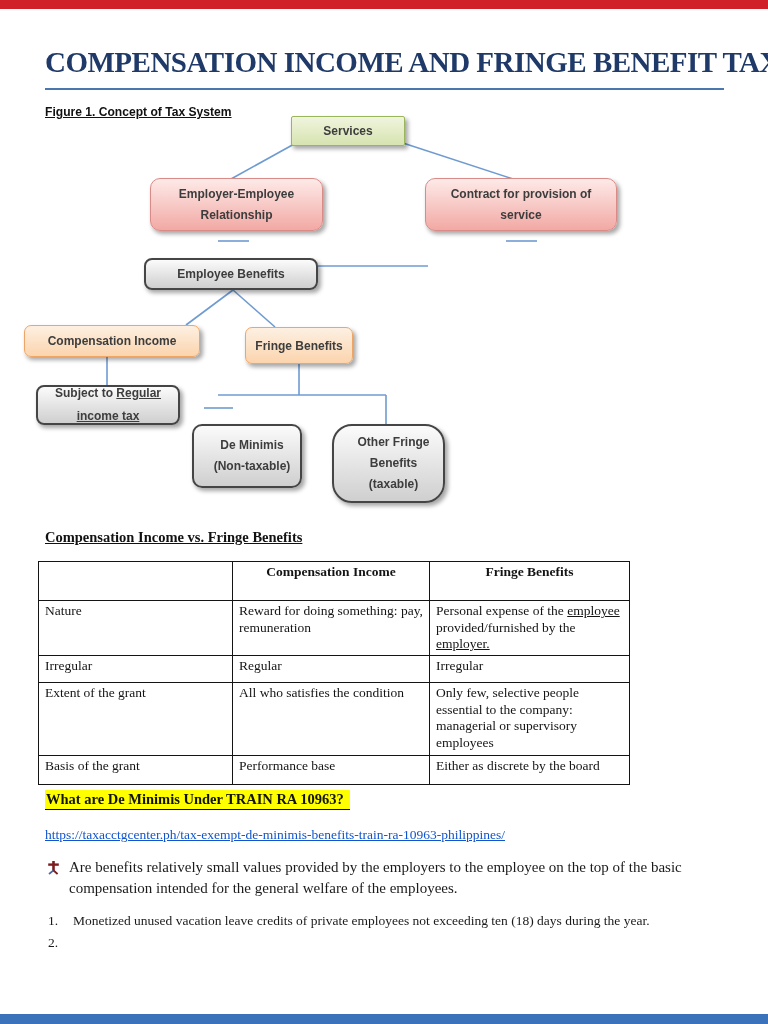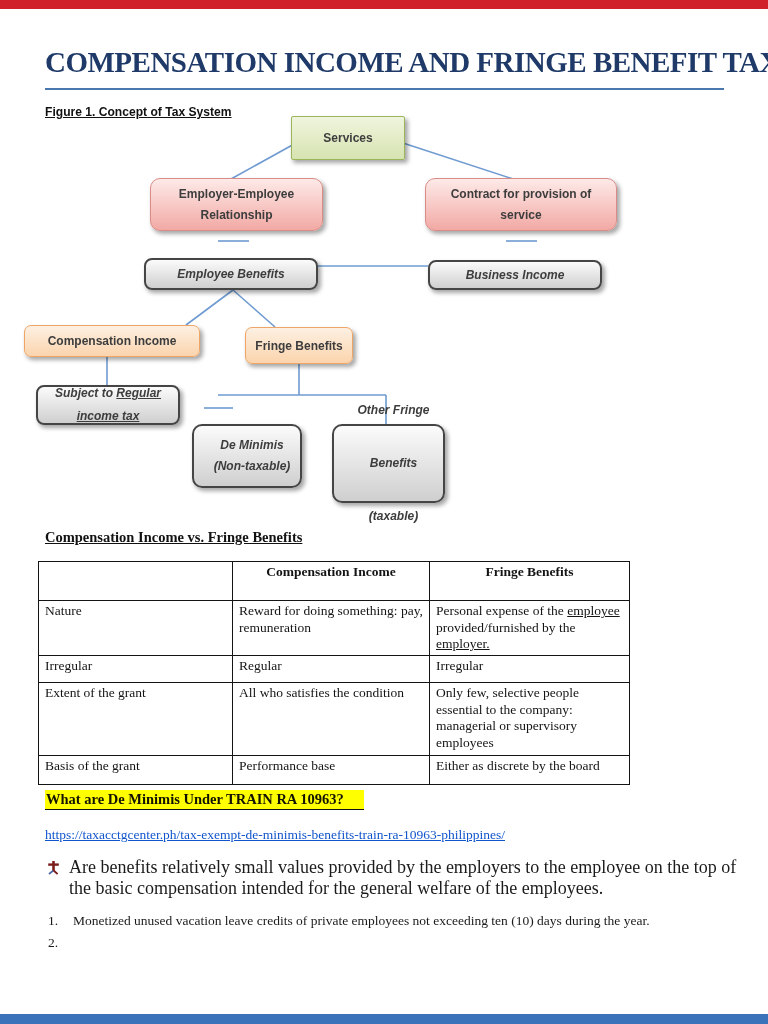--- a/index.html
+++ b/index.html
@@ -28,47 +28,47 @@
         font-family:"Liberation Sans",sans-serif;font-weight:700;font-size:12px;
         line-height:20px;color:var(--box-text);}
   .shadow{box-shadow:2.5px 3px 4px rgba(0,0,0,0.35);}
   .green{background:linear-gradient(var(--green-top),var(--green-bottom));
          border:1.5px solid var(--green-border);border-radius:2px;}
   .pink{background:linear-gradient(var(--pink-top),var(--pink-bottom));
         border:1.5px solid var(--pink-border);border-radius:10px;line-height:21px;}
   .peach{background:linear-gradient(var(--peach-top),var(--peach-bottom));
          border:1.5px solid var(--peach-border);border-radius:7px;}
   .gray{background:linear-gradient(var(--gray-top),var(--gray-bottom));
-        border:2px solid var(--gray-border);border-radius:8px;font-style:italic;}
+        border:2px solid var(--gray-border);border-radius:8px;}
   .gray-left{align-items:center;text-align:left;padding-left:10px;line-height:21px;}
-  #services{left:291px;top:116px;width:114px;height:44px;align-items:center;}
+  #services{left:291px;top:116px;width:114px;height:30px;align-items:center;}
   #pink1{left:150px;top:178px;width:173px;height:53px;}
   #pink2{left:425px;top:178px;width:192px;height:53px;}
   #empben{left:144px;top:258px;width:174px;height:32px;}
   #businc{left:428px;top:260px;width:174px;height:30px;}
   #compinc{left:24px;top:325px;width:176px;height:32px;}
   #fringeben{left:245px;top:327px;width:108px;height:37px;}
   #subject{left:36px;top:385px;width:144px;height:40px;border-radius:8px;line-height:23px;}
   #deminimis{left:192px;top:424px;width:110px;height:64px;border-radius:10px;}
-  #otherfringe{left:332px;top:424px;width:113px;height:79px;border-radius:10px;gap:32px;}
+  #otherfringe{left:332px;top:424px;width:113px;height:79px;border-radius:20px;}
   .h-compare{position:absolute;left:45px;top:529px;font-weight:700;font-size:14.5px;
              text-decoration:underline;color:#111;}
   table.cmp{position:absolute;left:38px;top:561px;width:591px;border-collapse:collapse;
             table-layout:fixed;font-size:13.5px;line-height:16.5px;color:#141414;z-index:2;}
   table.cmp th,table.cmp td{border:1.6px solid #141414;vertical-align:top;
             padding:2px 6px 2px 6px;font-weight:400;text-align:left;overflow:hidden;}
   table.cmp th{text-align:center;font-weight:700;height:34px;}
   tr.r-nature td{height:50px;} tr.r-freq td{height:22px;}
   tr.r-extent td{height:68px;} tr.r-basis td{height:24px;}
   .h-deminimis{position:absolute;left:45px;top:790px;font-weight:700;font-size:14.5px;color:#131301;
-               background:var(--highlight);border-bottom:1.6px solid #111;padding:1px 20px 1px 1px;z-index:2;}
+               background:var(--highlight);border-bottom:1.6px solid #111;padding:1px 6px 1px 1px;z-index:2;}
   .link{position:absolute;left:45px;top:827px;font-size:13.5px;color:var(--link-blue);
         text-decoration:underline;z-index:2;text-align:right;}
   .bullet-row{position:absolute;left:47px;top:857px;width:694px;display:flex;gap:8px;
-              font-size:18px;line-height:21px;z-index:2;}
+              font-size:15px;line-height:21px;z-index:2;}
   .bullet-icon{flex:0 0 14px;padding-top:3px;}
   .bullet-text{width:676px;}
   .num-list{position:absolute;left:48px;top:910px;width:700px;font-size:13.5px;line-height:21.5px;z-index:2;}
   .num-item{display:flex;}
   .num-item .num{flex:0 0 25px;}
 </style>
 </head>
 <body>
 
 <div class="page">
@@ -106,23 +106,20 @@
 
   <div id="pink2" class="node pink shadow">
     <span>Contract for provision of</span>
     <span>service</span>
   </div>
 
   <div id="empben" class="node gray shadow">
     <span>Employee Benefits</span>
   </div>
 
-  <div id="businc" class="node gray shadow">
-    <span>Business Income</span>
-  </div>
 
   <div id="compinc" class="node peach shadow">
     <span>Compensation Income</span>
   </div>
 
   <div id="fringeben" class="node peach shadow">
     <span>Fringe Benefits</span>
   </div>
 
   <div id="subject" class="node gray shadow">
@@ -192,19 +189,19 @@
         <line x1="2" y1="14" x2="6.2" y2="10.6" stroke="#4a66a8" stroke-width="1.8"></line>
         <line x1="6.8" y1="10.8" x2="10.6" y2="14" stroke="#7b1d1d" stroke-width="1.8"></line>
       </svg>
     </span>
     <span class="bullet-text">Are benefits relatively small values provided by the employers to the employee on the top of the basic compensation intended for the general welfare of the employees.</span>
   </div>
 
   <div class="num-list">
     <div class="num-item">
       <span class="num">1.</span>
-      <span>Monetized unused vacation leave credits of private employees not exceeding ten (10) days during the year.</span>
+      <span>Monetized unused vacation leave credits of private employees not exceeding ten (18) days during the year.</span>
     </div>
     <div class="num-item">
       <span class="num">2.</span>
     </div>
   </div>
 </div>
 
 </body></html>

